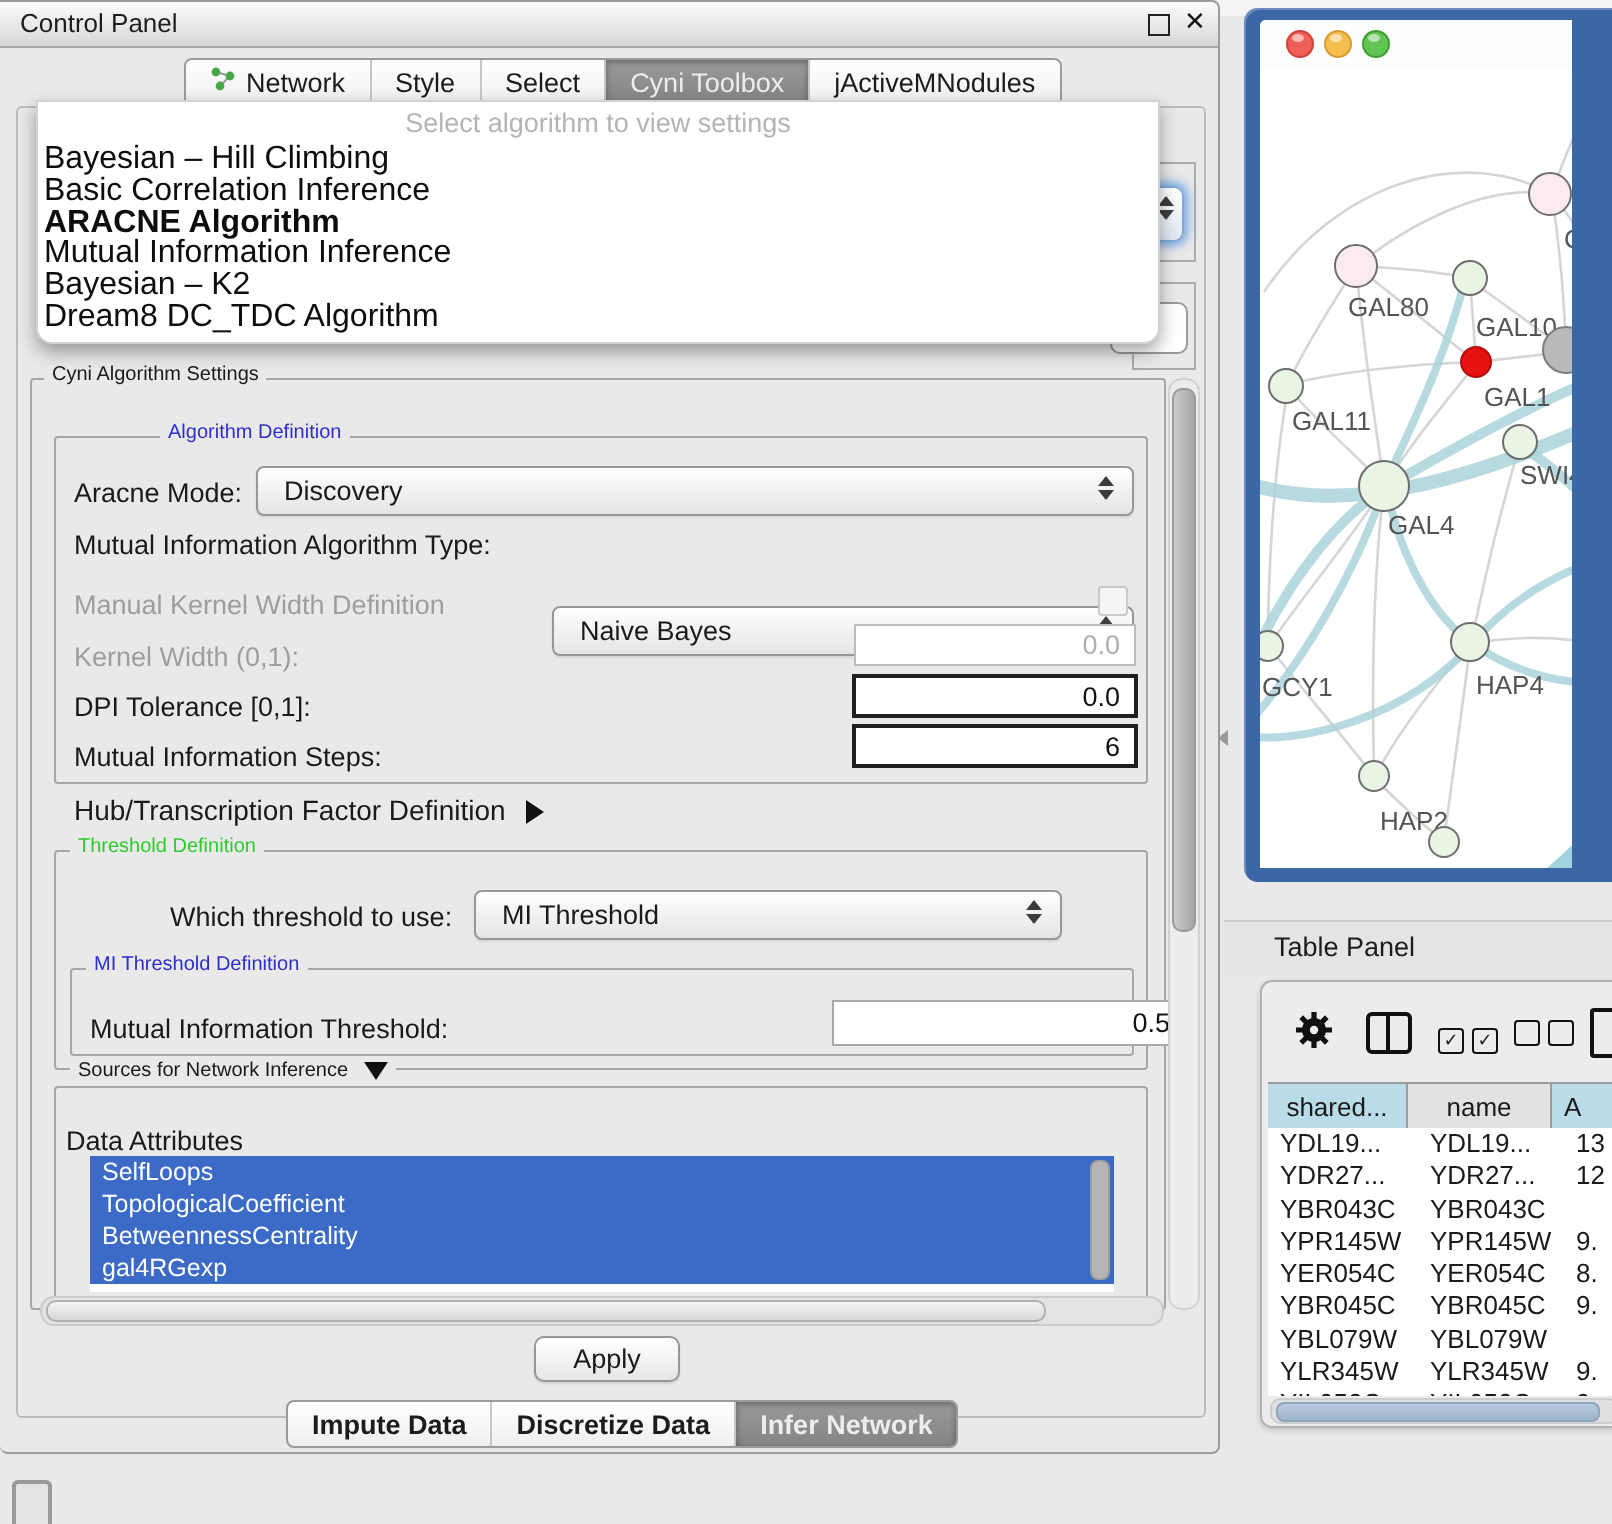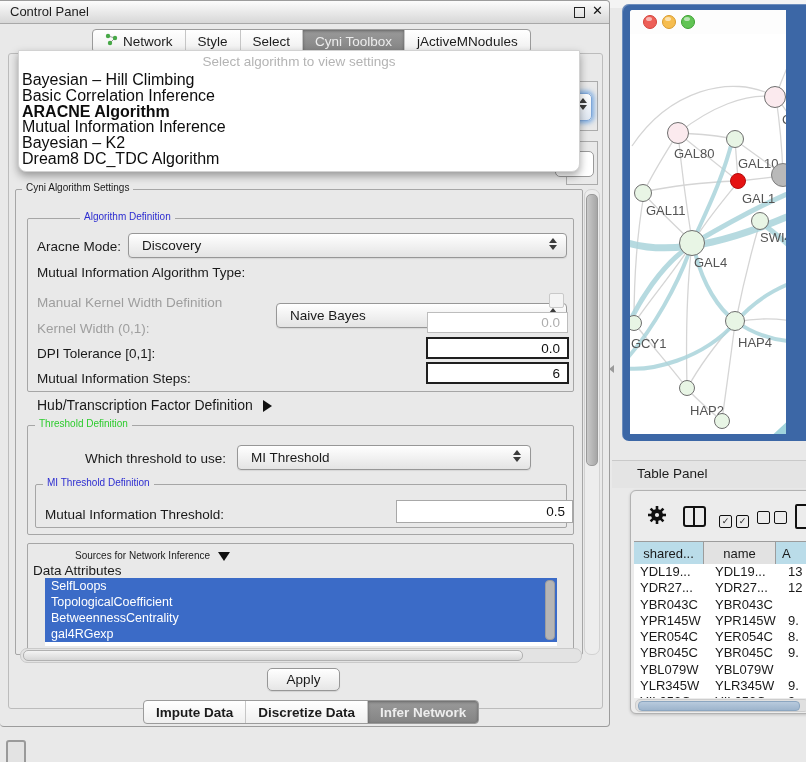--- a/index.html
+++ b/index.html
@@ -214,24 +214,24 @@
       <span class="arrbox">
           <span class="arr-up"></span>
           <span class="arr-dn"></span>
         </span>
     </div>
 
     <div class="groupbox" style="left:35px;top:483px;width:530px;height:42px;"></div>
     <span class="grouplabel blue" style="left:43px;top:476px;">MI Threshold Definition</span>
 
     <span class="lbl b" style="left:45px;top:506px;">Mutual Information Threshold:</span>
-    <div class="field thin" style="left:396px;top:499px;width:131px;height:21px;padding-left:37px;">0.5</div>
+    <div class="field thin" style="left:416px;top:499px;width:131px;height:21px;padding-left:37px;">0.5</div>
 
     <div class="groupbox" style="left:27px;top:542px;width:545px;height:110px;"></div>
-    <span class="grouplabel" style="left:35px;top:549px;margin-left:36px;"><span>Sources for Network Inference</span><span class="tri-down"></span></span>
+    <span class="grouplabel" style="left:35px;top:529px;"><span>Sources for Network Inference</span><span class="tri-down"></span></span>
 
     <span class="lbl b" style="left:33px;top:562px;">Data Attributes</span>
 
     <div id="attr-list">
       <div class="attr-item">SelfLoops</div>
       <div class="attr-item">TopologicalCoefficient</div>
       <div class="attr-item">BetweennessCentrality</div>
       <div class="attr-item">gal4RGexp</div>
       <div id="attr-vsb"></div>
     </div>

